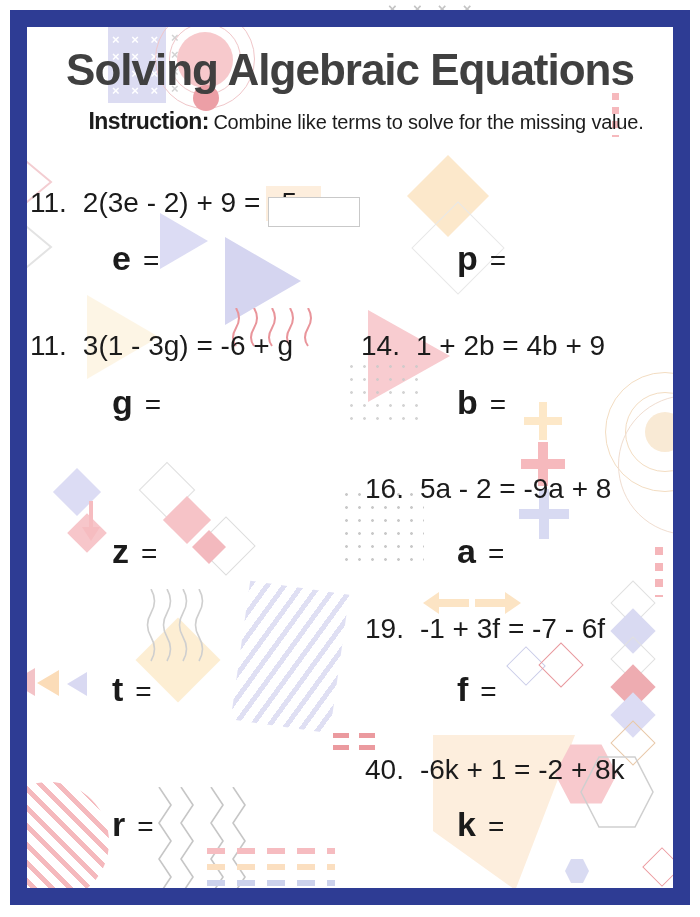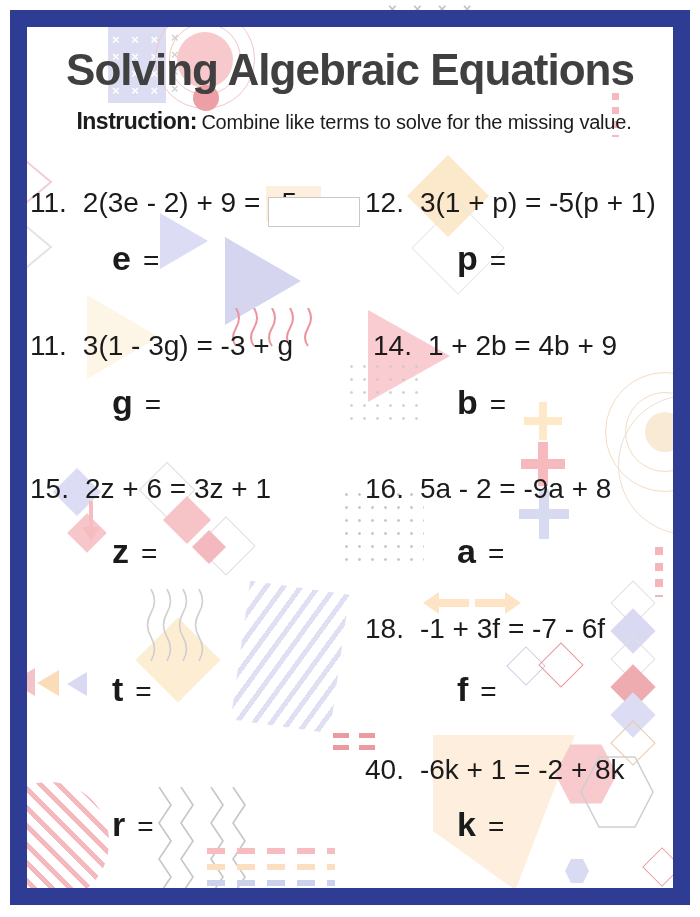--- a/index.html
+++ b/index.html
@@ -11,21 +11,21 @@
   .frame { position:absolute; left:10px; top:10px; width:680px; height:895px;
     border:17px solid #2e3c94; z-index:5; pointer-events:none; }
 
   
   .paper { position:absolute; left:27px; top:27px; width:646px; height:861px;
     background:#fff; overflow:hidden; z-index:1; }
 
   
   .title { position:absolute; left:0; top:18px; width:646px; text-align:center;
     font-size:44px; font-weight:800; letter-spacing:-1px; color:#404040; z-index:3; }
-  .instruction { position:absolute; left:4px; top:81px; width:646px; text-align:center;
+  .instruction { position:absolute; left:16px; top:81px; width:646px; text-align:center;
     color:#1c1c1c; z-index:3; white-space:nowrap; }
   .instruction .ilabel { font-weight:800; font-size:23px; letter-spacing:-0.5px; }
   .instruction .itext { font-size:20px; letter-spacing:-0.2px; }
 
   
   .eqline { position:absolute; z-index:3; font-size:28px; color:#1b1b1b; white-space:nowrap; }
   .eqline .num { display:inline-block; margin-right:16px;text-align:right; }
   .ansline { position:absolute; z-index:3; color:#1b1b1b; white-space:nowrap; }
   .ansline .var { font-weight:800; font-size:34px; }
   .ansline .eqs { font-size:28px; margin-left:12px; }
@@ -216,64 +216,58 @@
 
     <div class="eqline" style="left:3px; top:160px;">
       <span class="num">11.</span><span>2(3e - 2) + 9 =</span><span class="hl">-5e</span>
     </div>
     <input class="ans-input" type="text" value="" style="">
     <div class="ansline" style="left:85px; top:212px;">
       <span class="var">e</span><span class="eqs">=</span>
     </div>
 
     <div class="eqline" style="left:3px; top:303px;">
-      <span class="num">11.</span><span>3(1 - 3g) = -3 + g</span>
+      <span class="num">11.</span><span>3(1 - 3g) = -6 + g</span>
     </div>
     <div class="ansline" style="left:85px; top:356px;">
       <span class="var">g</span><span class="eqs">=</span>
     </div>
 
-    <div class="eqline" style="left:3px; top:446px;">
-      <span class="num">15.</span><span>2z + 6 = 3z + 1</span>
-    </div>
     <div class="ansline" style="left:85px; top:505px;">
       <span class="var">z</span><span class="eqs">=</span>
     </div>
 
     <div class="ansline" style="left:85px; top:643px;">
       <span class="var">t</span><span class="eqs">=</span>
     </div>
 
     <div class="ansline" style="left:85px; top:778px;">
       <span class="var">r</span><span class="eqs">=</span>
     </div>
 
-    <div class="eqline" style="left:338px; top:160px;">
-      <span class="num">12.</span><span>3(1 + p) = -5(p + 1)</span>
-    </div>
     <div class="ansline" style="left:430px; top:212px;">
       <span class="var">p</span><span class="eqs">=</span>
     </div>
 
-    <div class="eqline" style="left:346px; top:303px;">
+    <div class="eqline" style="left:334px; top:303px;">
       <span class="num">14.</span><span>1 + 2b = 4b + 9</span>
     </div>
     <div class="ansline" style="left:430px; top:356px;">
       <span class="var">b</span><span class="eqs">=</span>
     </div>
 
     <div class="eqline" style="left:338px; top:446px;">
       <span class="num">16.</span><span>5a - 2 = -9a + 8</span>
     </div>
     <div class="ansline" style="left:430px; top:505px;">
       <span class="var">a</span><span class="eqs">=</span>
     </div>
 
     <div class="eqline" style="left:338px; top:586px;">
-      <span class="num">18.</span><span>-1 + 3f = -7 - 6f</span>
+      <span class="num">19.</span><span>-1 + 3f = -7 - 6f</span>
     </div>
     <div class="ansline" style="left:430px; top:643px;">
       <span class="var">f</span><span class="eqs">=</span>
     </div>
 
     <div class="eqline" style="left:338px; top:727px;">
       <span class="num">40.</span><span>-6k + 1 = -2 + 8k</span>
     </div>
     <div class="ansline" style="left:430px; top:778px;">
       <span class="var">k</span><span class="eqs">=</span>

